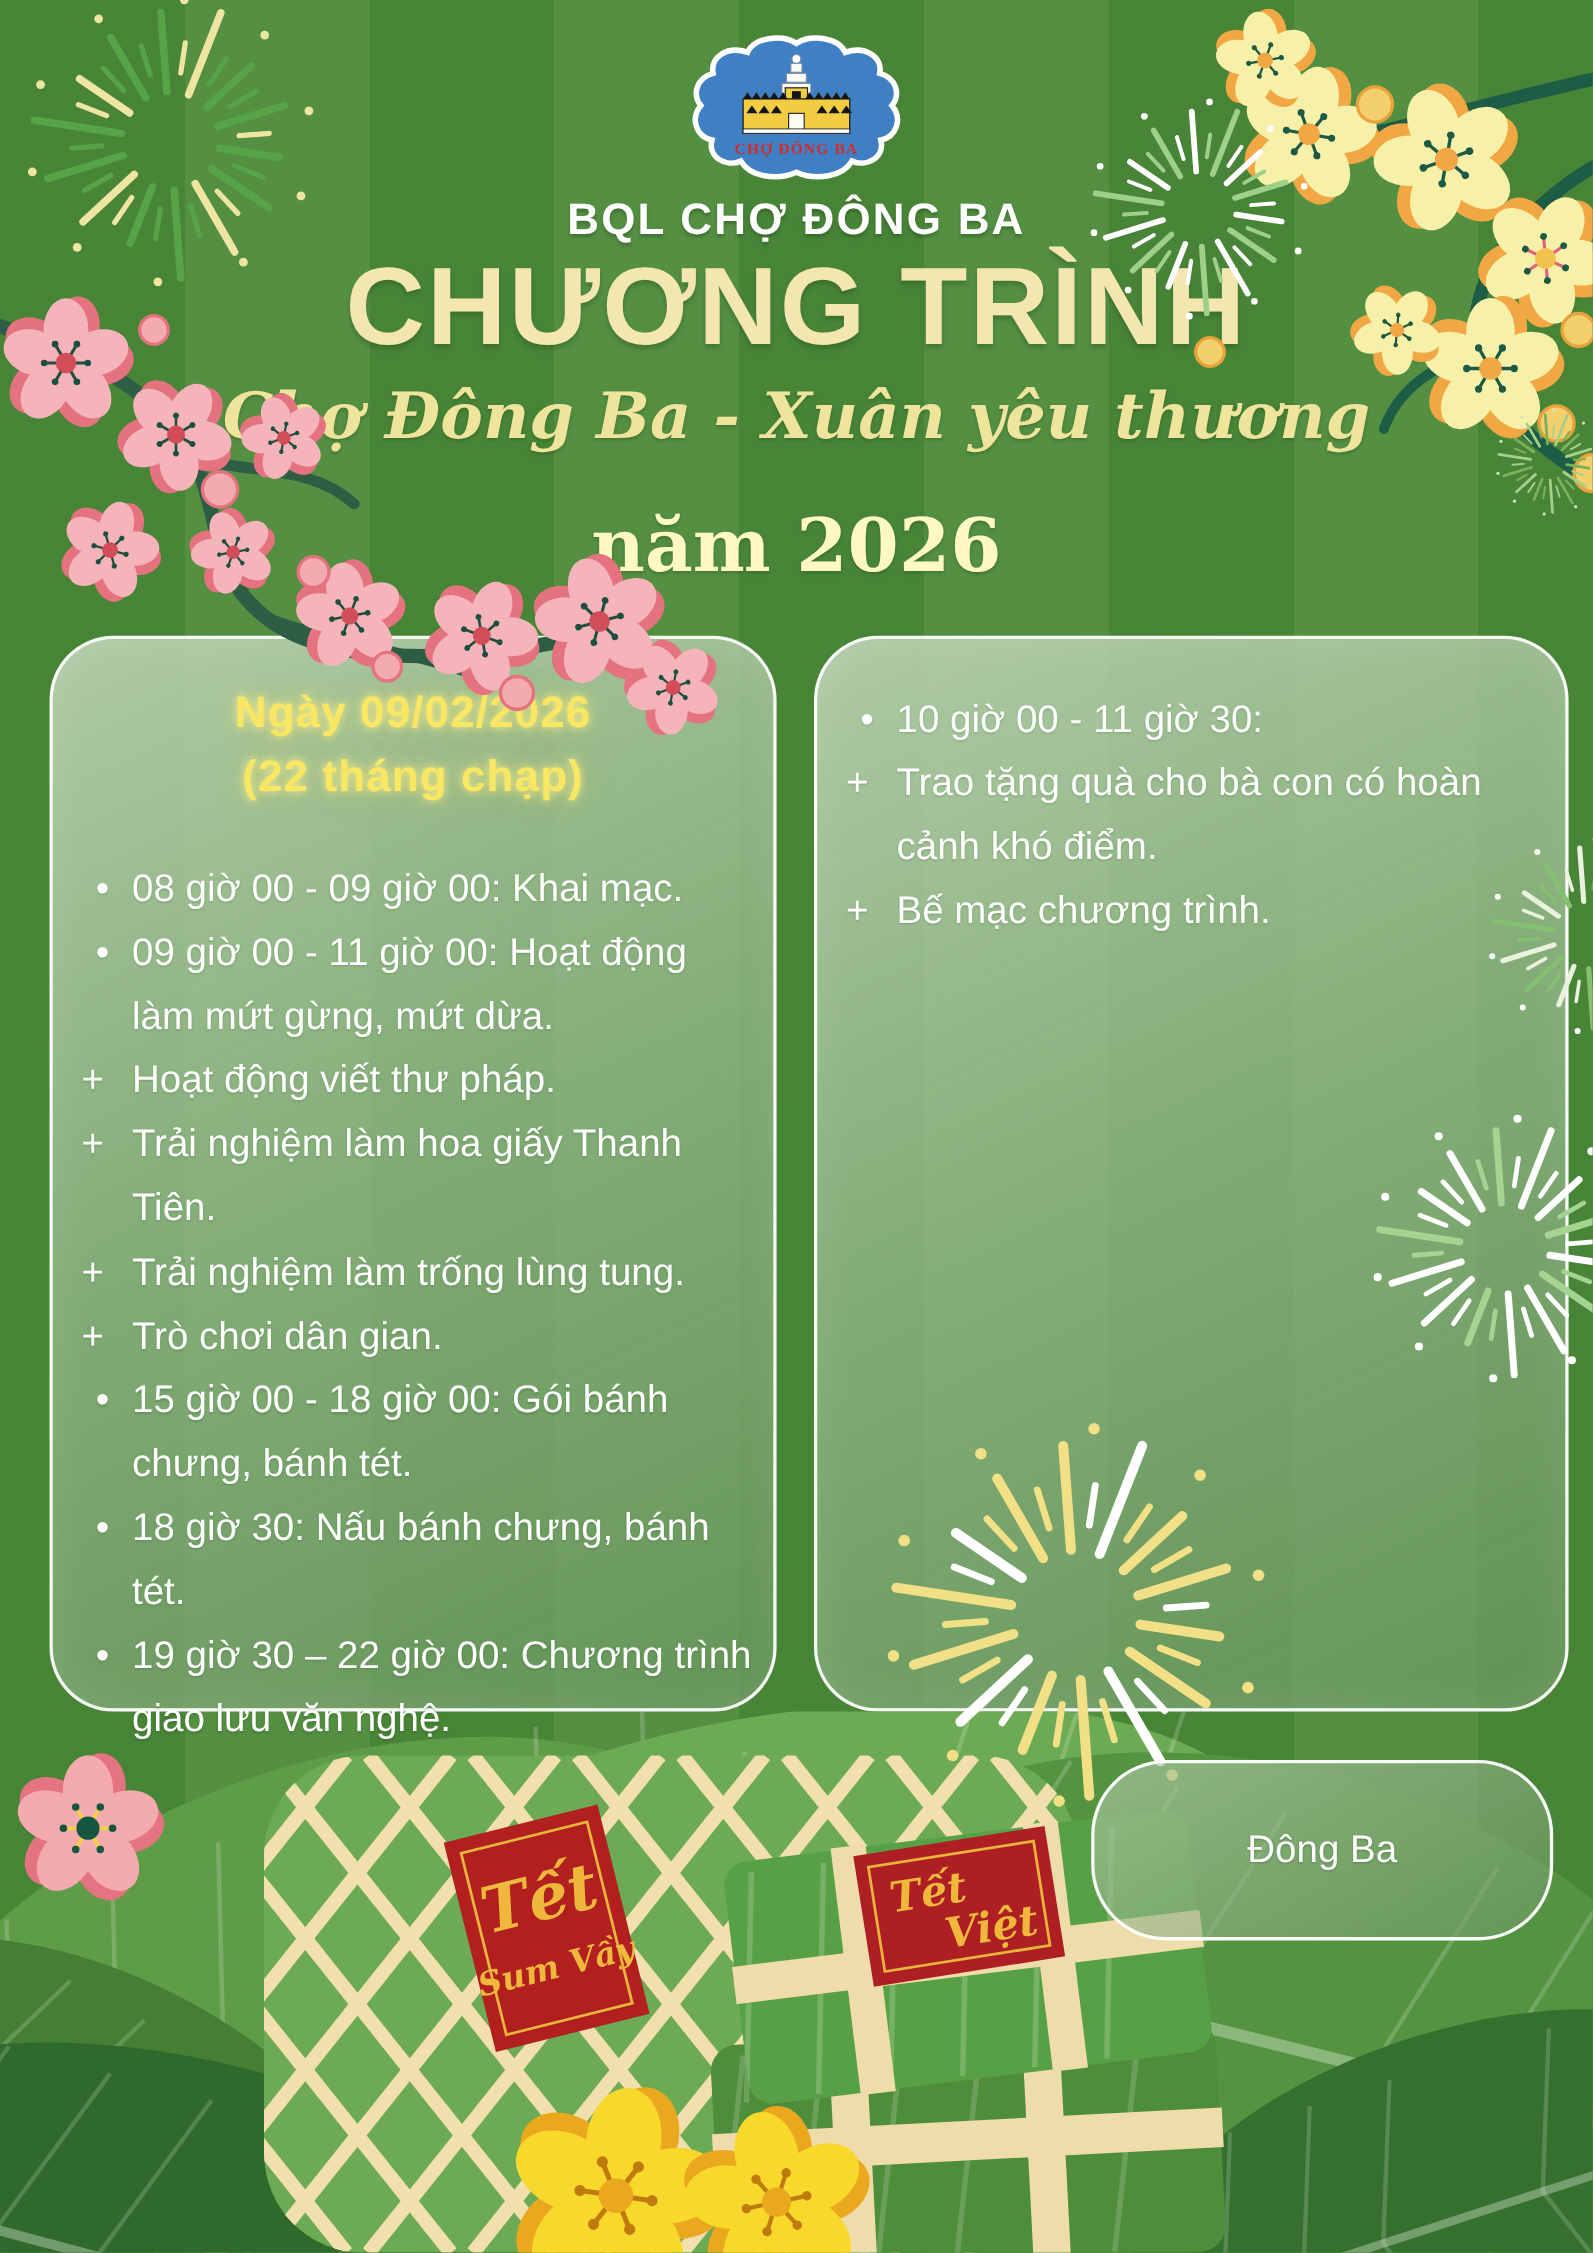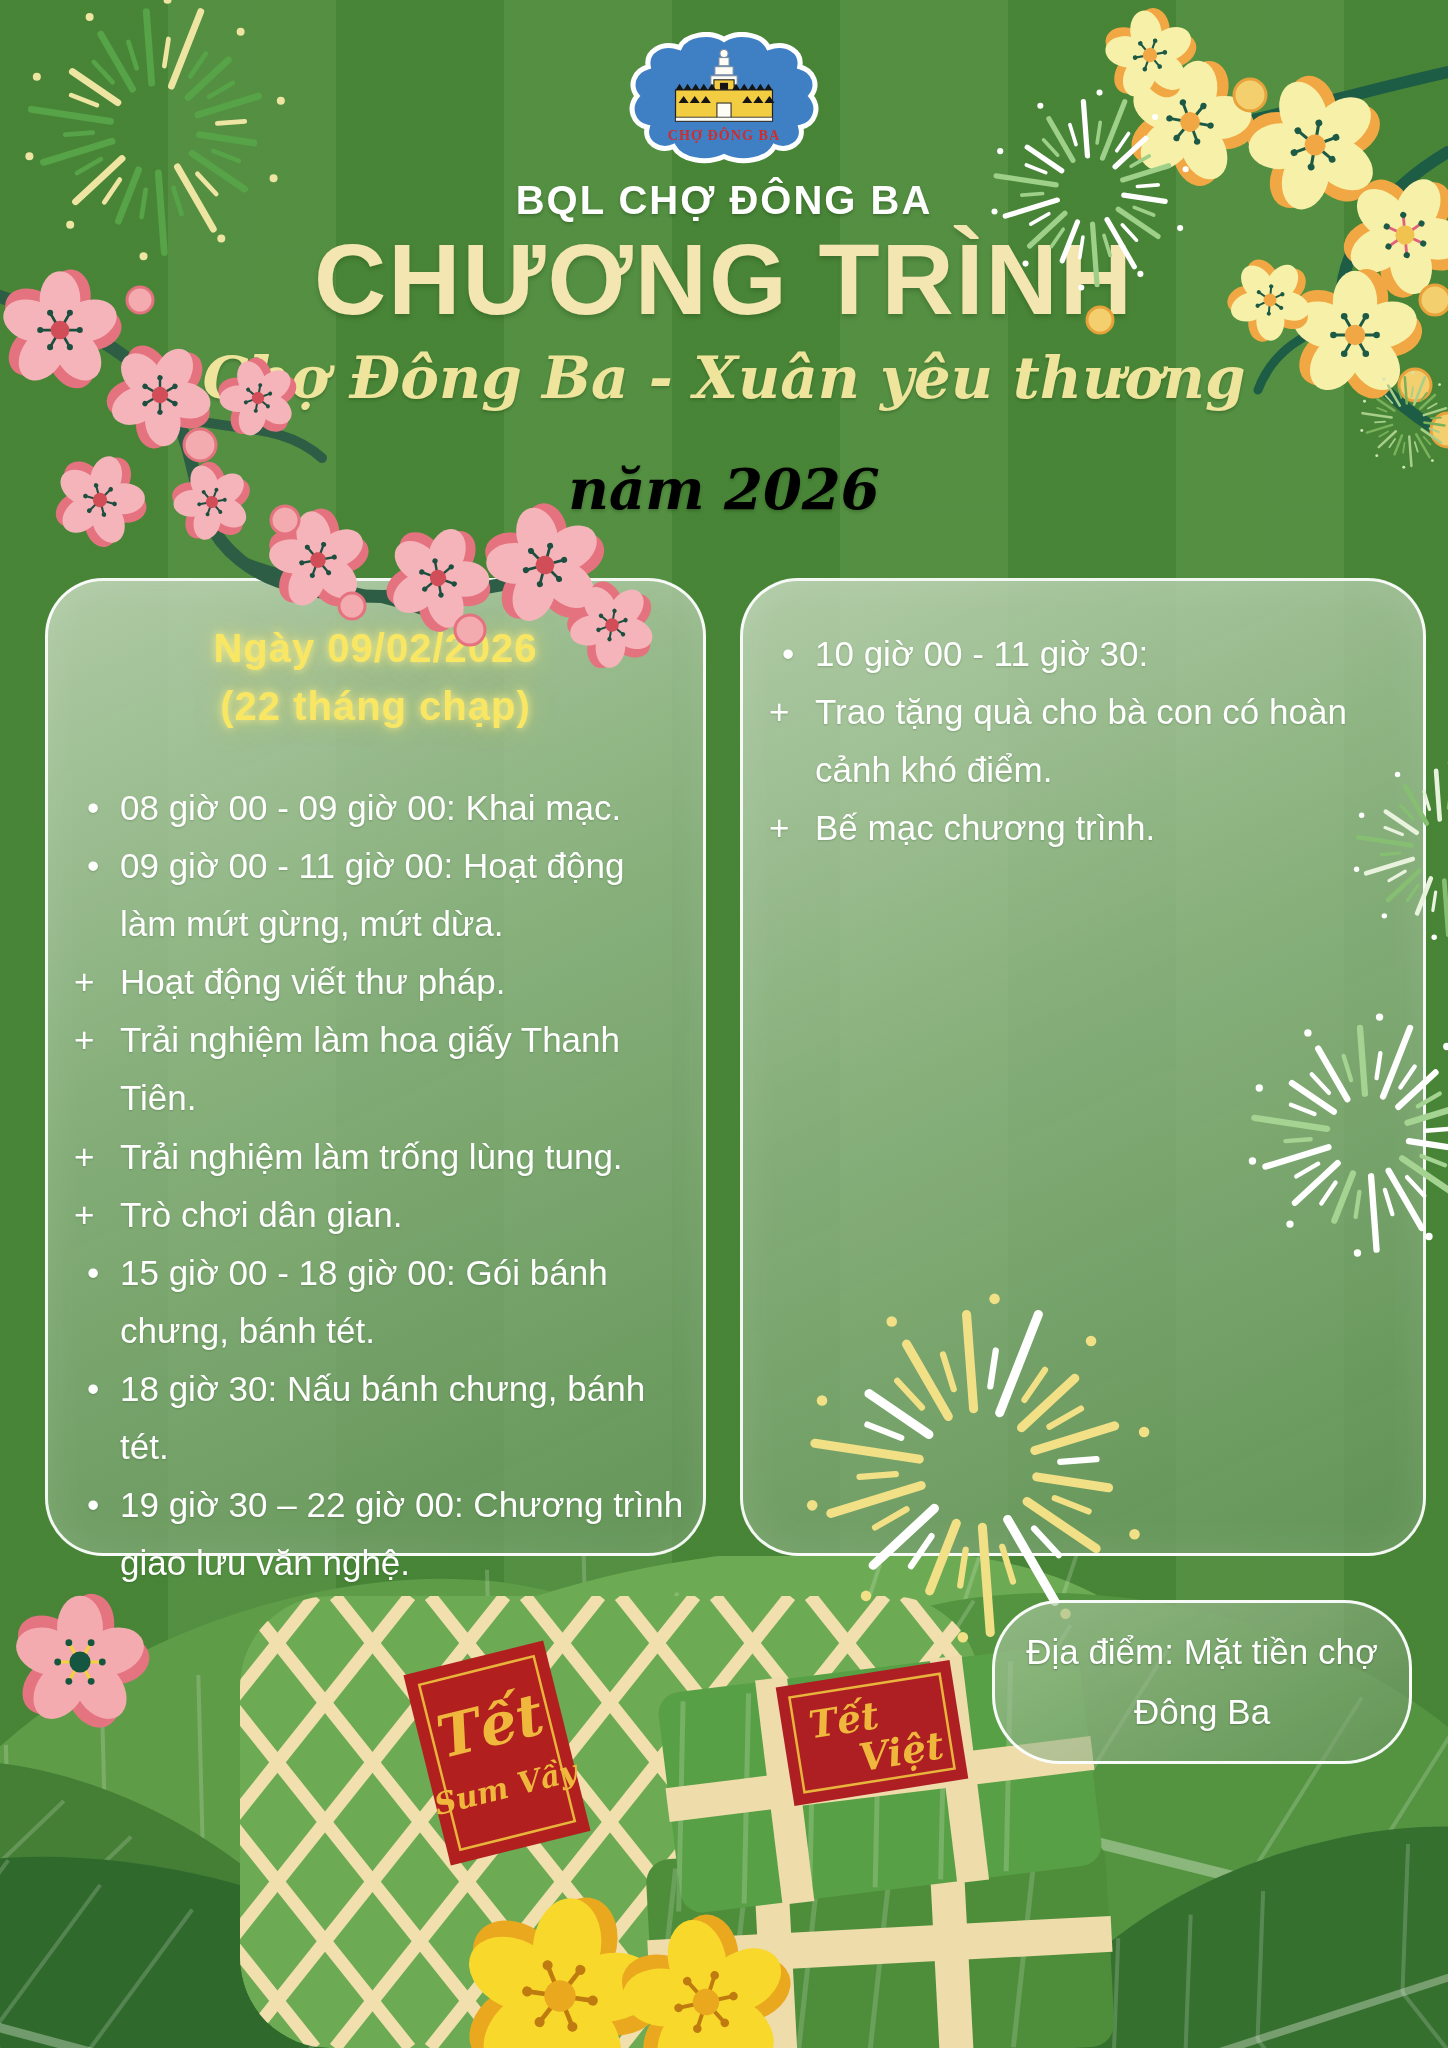--- a/index.html
+++ b/index.html
@@ -13,22 +13,22 @@
   .abs{position:absolute}
   .center-line{left:0;right:0;text-align:center;margin:0}
   .logo{top:32px;left:50%;transform:translateX(-50%);width:206px;height:134px;z-index:20}
   .logo text{font-family:"Liberation Serif",serif;}
   .org{top:178px;font-size:40px;font-weight:800;letter-spacing:2px;color:#ffffff;z-index:20;
        text-shadow:0 2px 3px rgba(25,60,18,.35)}
   .title{top:222px;font-size:100px;font-weight:800;letter-spacing:2px;color:#f3e6b0;z-index:20;
          text-shadow:0 3px 4px rgba(25,60,18,.28)}
   .subtitle{top:344px;font-size:58px;font-family:"DejaVu Serif",serif;font-style:italic;font-weight:600;
             color:#eee49c;z-index:20;text-shadow:0 2px 3px rgba(25,60,18,.3)}
-  .yearline{top:456px;font-size:56px;font-family:"DejaVu Serif",serif;font-style:italic;font-weight:600;
-            color:#000000;z-index:20;text-shadow:0 2px 3px rgba(25,60,18,.3)}
+  .yearline{top:456px;font-size:67px;font-family:"DejaVu Serif",serif;font-weight:600;
+            color:#fef9c3;z-index:20;text-shadow:0 2px 3px rgba(25,60,18,.3)}
   .panel{
     position:absolute;top:578px;height:972px;z-index:10;
     border:3px solid rgba(255,255,255,.92);border-radius:58px;
     background:linear-gradient(155deg, rgba(190,212,181,.88) 0%, rgba(151,186,141,.76) 45%, rgba(106,151,96,.72) 100%);
     box-shadow:inset 0 0 40px rgba(255,255,255,.10);
   }
   .panel-left{left:45px;width:655px}
   .panel-right{left:740px;width:680px}
   .p-head{margin-top:38px;text-align:center}
   .p-date,.p-lunar{
@@ -1027,15 +1027,14 @@
         <circle cx="-43.48320849268216" cy="-18.816880166008776" r="1.472" fill="#cfe6b8"></circle>
         <circle cx="-24.049762301127803" cy="-40.82246113672291" r="1.472" fill="#cfe6b8"></circle>
         <circle cx="4.617469477322496" cy="-47.15446294494293" r="1.472" fill="#cfe6b8"></circle>
         <circle cx="31.511847014064422" cy="-35.38174526167695" r="1.472" fill="#cfe6b8"></circle>
         <circle cx="46.30740897285391" cy="-10.024383982113303" r="1.472" fill="#cfe6b8"></circle>
       </g>
     </g>
 </svg>
 
 <div class="abs pill">
-  <div>Địa điểm: Mặt tiền chợ</div>
   <div>Đông Ba</div>
 </div>
 
 </body></html>

